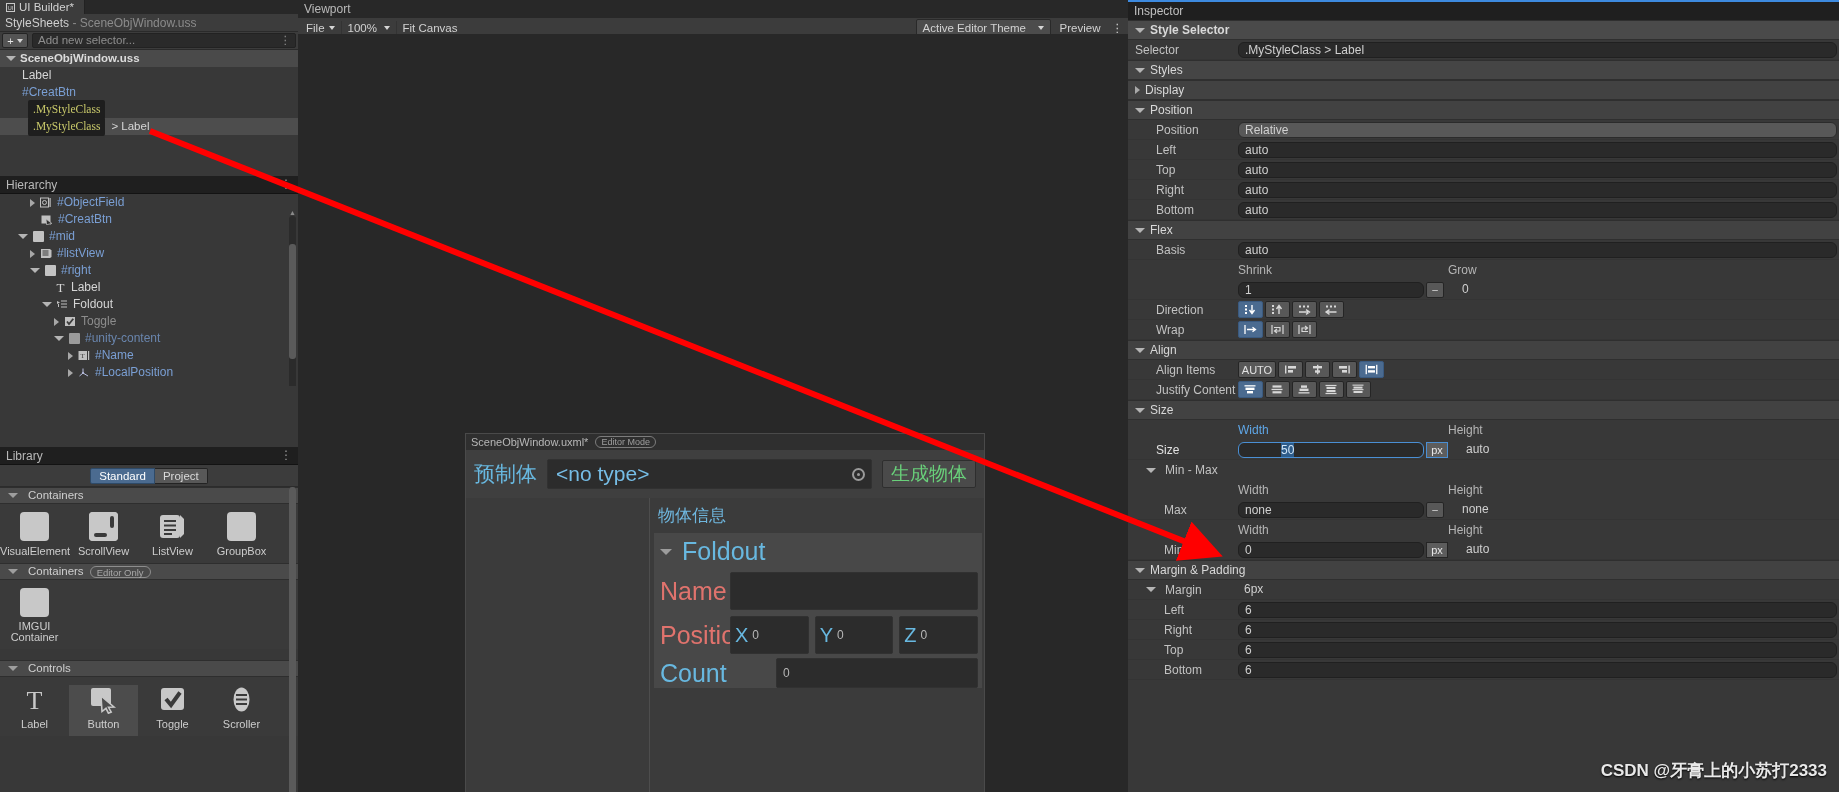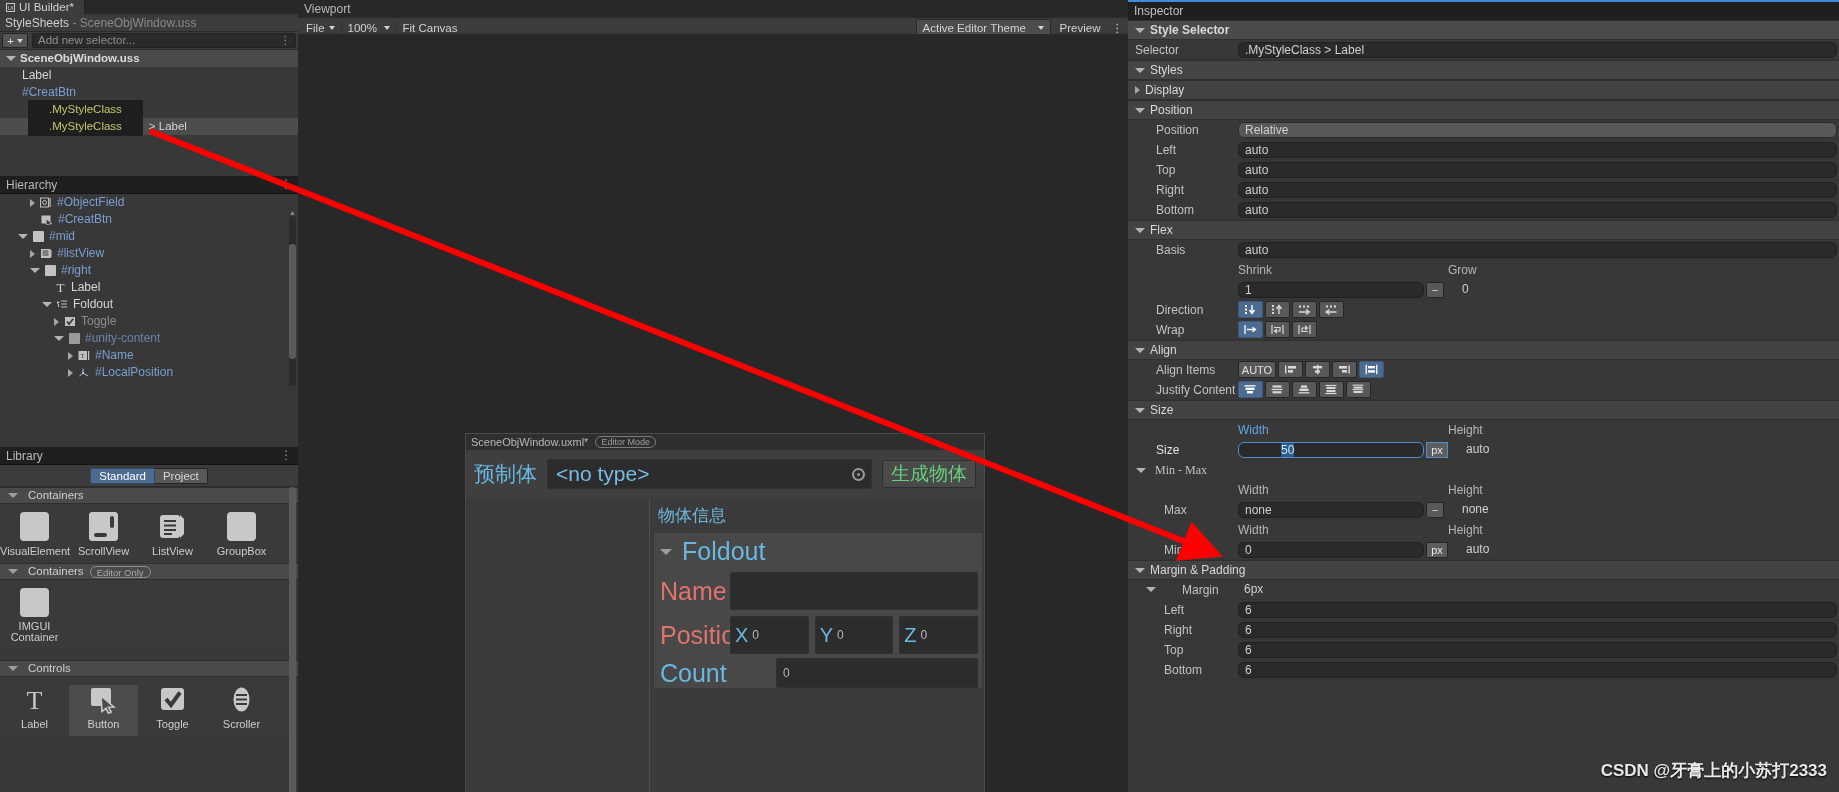--- a/index.html
+++ b/index.html
@@ -66,21 +66,21 @@
   .sel-field .dots { position:absolute; right:4px; top:0; color:#8b8b8b; }
 
   .uss-tree { background:#383838; }
   .uss-row { height:17px; line-height:17px; font-size:12px; padding-left:6px; display:flex; align-items:center; }
   .uss-row.root { background:#4a4a4a; color:#dcdcdc; font-weight:bold; font-size:11.5px; }
   .uss-row.selected { background:#4d4d4d; }
   .tri { width:0;height:0;border-left:5px solid transparent;border-right:5px solid transparent;border-top:5px solid #b5b5b5; margin-right:4px; }
   .tri-r { width:0;height:0;border-top:4px solid transparent;border-bottom:4px solid transparent;border-left:5px solid #a8a8a8; margin-right:5px; }
   .blue-name { color:#7a9fd4; }
   .chip-class {
-    background:#1e1e1e; color:#c8c86a; border-radius:2px; padding:1px 21px; font-size:11.5px;
+    background:#1e1e1e; color:#c8c86a; border-radius:2px; padding:1px 5px; font-size:11.5px;font-family:Liberation Serif, serif;
   }
   .lbl-white { color:#d6d6d6; }
 
   
   #hierarchy { position:absolute; left:0; top:176px; width:298px; height:212px; background:#383838; }
   .hrow { height:17px; line-height:17px; display:flex; align-items:center; font-size:12px; padding-left:4px; }
   .h-icon { width:13px; height:13px; margin-right:4px; display:inline-flex; align-items:center; justify-content:center; }
   .sq { width:11px;height:11px;background:#c3c3c3;border-radius:1px; }
   .scroll-track { position:absolute; right:2px; top:22px; width:7px; height:182px; background:#2b2b2b; border-radius:3px; }
   .scroll-thumb { position:absolute; left:0; top:28px; width:7px; height:115px; background:#5a5a5a; border-radius:3px; }
@@ -858,21 +858,21 @@
       <div class="ifield focus" style="flex:0 0 186px;padding-left:42px;">
         <span class="sel-text">50</span>
       </div>
       <div class="unit focus" style="margin-right:12px;">px</div>
       <div class="ifield" style="flex:1;border:none;background:transparent;">
         <span>auto</span>
       </div>
     </div>
 
     <div class="irow" style="border-bottom:none;">
-      <span class="lab" style="padding-left:8px;display:flex;align-items:center;gap:5px;font-family:Liberation Serif, serif;">
+      <span class="lab" style="padding-left:18px;display:flex;align-items:center;gap:5px;">
         <span class="tri"></span>
         <span>Min - Max</span>
       </span>
     </div>
 
     <div class="irow" style="border-bottom:none;">
       <span class="lab"></span>
       <span class="colhdr" style="width:210px;">Width</span>
       <span class="colhdr">Height</span>
     </div>
@@ -902,21 +902,21 @@
         <span>auto</span>
       </div>
     </div>
 
     <div class="sec-head sub" style="background:#424242;">
       <span class="tri"></span>
       <span>Margin &amp; Padding</span>
     </div>
 
     <div class="irow">
-      <span class="lab" style="padding-left:18px;display:flex;align-items:center;gap:22px;">
+      <span class="lab" style="padding-left:18px;display:flex;align-items:center;gap:5px;">
         <span class="tri"></span>
         <span>Margin</span>
       </span>
       <div class="ifield" style="background:transparent;border:none;">6px</div>
     </div>
     <div class="irow">
       <span class="lab ind2">Left</span>
       <div class="ifield">
         <span>6</span>
       </div>

